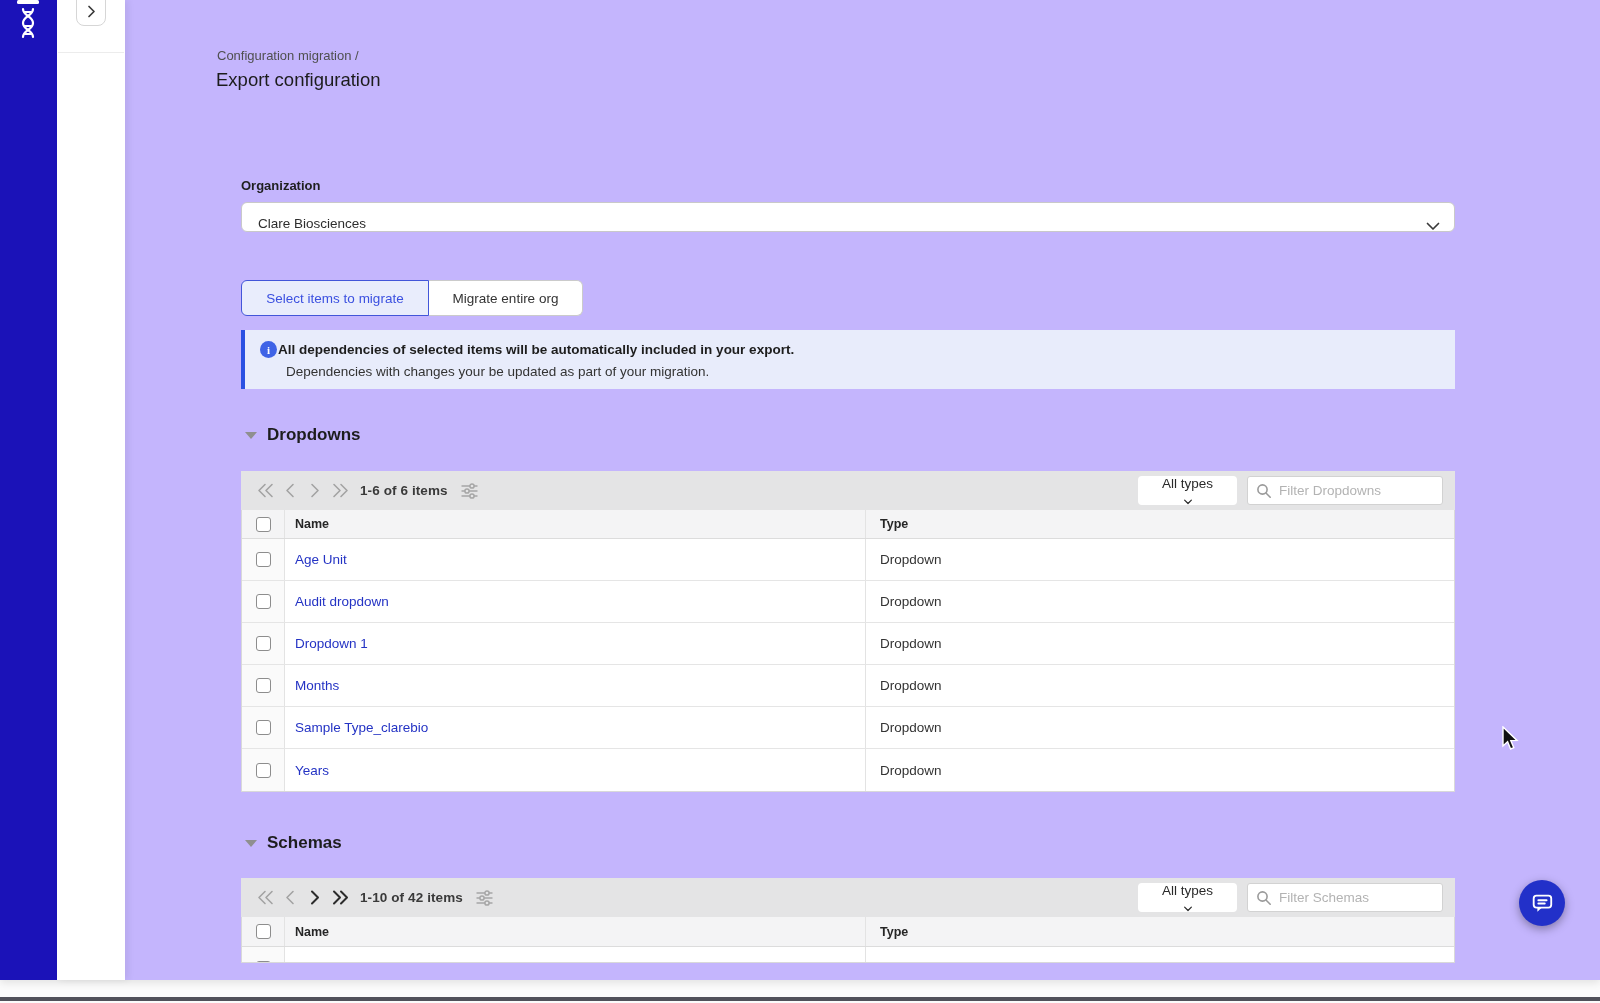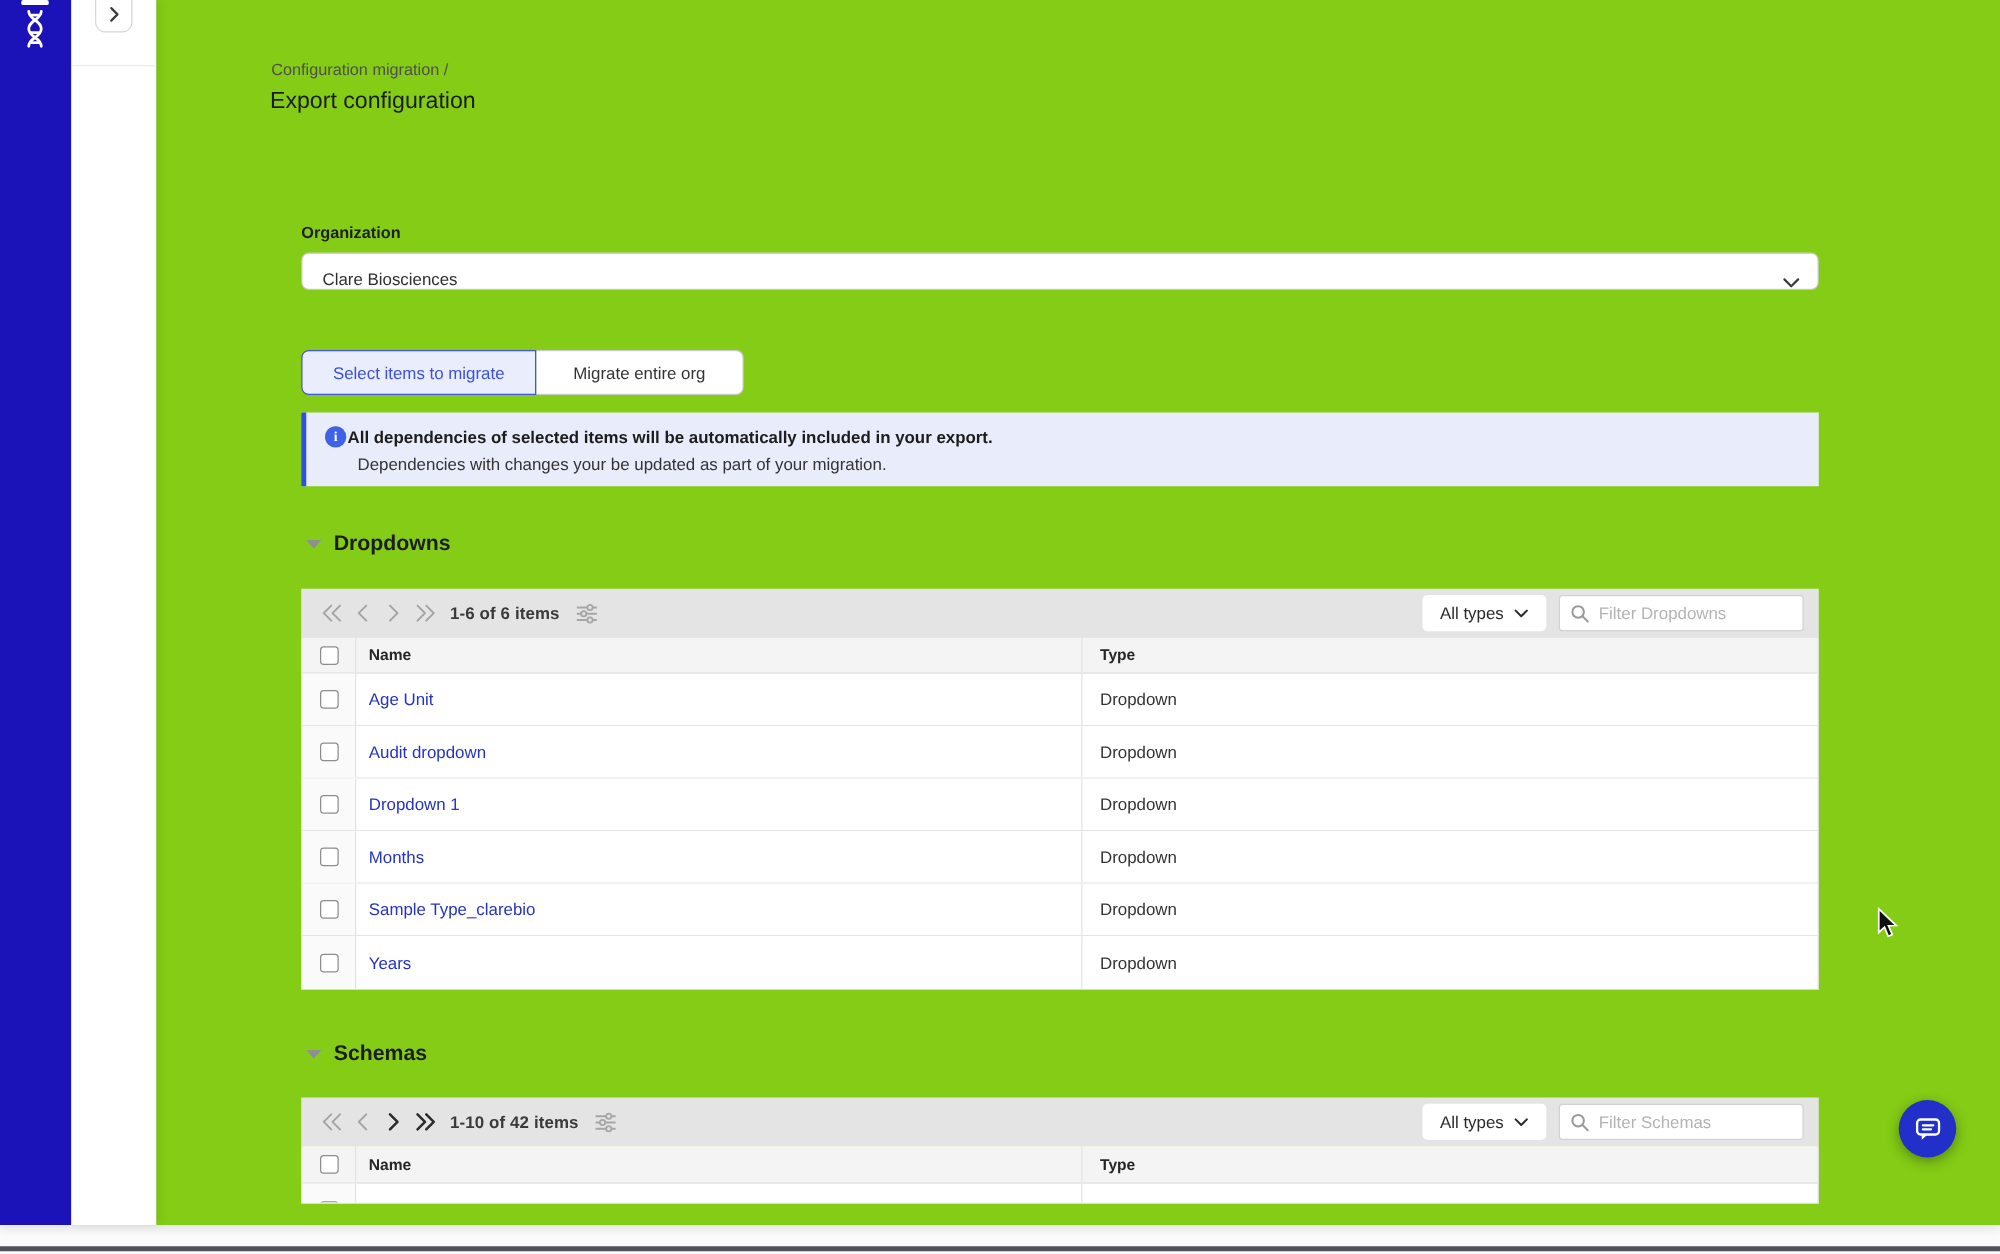--- a/index.html
+++ b/index.html
@@ -1,21 +1,21 @@
 <!DOCTYPE html>
 <html><head>
 <meta charset="utf-8">
 <style>
   * { margin:0; padding:0; box-sizing:border-box; }
   html,body { background:#ffffff; }
   .stage {
     position:relative; width:1600px; height:1003px; overflow:hidden;
     background:#fbfbfb; font-family:"Liberation Sans", sans-serif; color:#1f1f1f;
   }
-  .app { position:absolute; left:0; top:0; width:1600px; height:980px; background:#84cc16;
+  .app { position:absolute; left:0; top:0; width:1600px; height:980px; background:#c4b5fd;
          box-shadow:0 3px 8px rgba(0,0,0,0.10);padding-left:36px; }
 
   
   .rail { position:absolute; left:0; top:0; width:57px; height:980px; background:#1b12b8; }
   .rail-logo { position:absolute; left:15px; top:0px; width:26px; height:40px; }
   .panel { position:absolute; left:57px; top:0; width:68px; height:980px; background:#fff;
            box-shadow:3px 0 7px rgba(0,0,0,0.07); }
   .panel-divider { position:absolute; left:58px; top:52px; width:66px; height:1px; background:#ececec; }
   .expand-btn { position:absolute; left:76px; top:-8px; width:30px; height:34px; background:#fff;
                 border:1px solid #d6d6d6; border-radius:8px; display:flex; align-items:flex-end;
@@ -30,21 +30,21 @@
   .org-select { position:absolute; left:241px; top:202px; width:1214px; height:30px; background:#fff;
                 border:1px solid #c9c9c9; border-radius:6px; display:flex; align-items:flex-end;
                 padding:0 14px 0 16px; font-size:13.5px; color:#2e2e2e; cursor:pointer; }
   .org-select .grow { flex:1; }
 
   
   .tabs { position:absolute; left:241px; top:280px; height:36px; display:flex; }
   .tab { height:36px; display:flex; align-items:center; justify-content:center; font-size:13.5px; cursor:pointer; }
   .tab.active { width:188px; background:#e9edfc; border:1px solid #4356d9; border-radius:6px 0 0 6px;
                 color:#3b50e0; z-index:2; }
-  .tab.inactive { width:166px; background:#fff; border:1px solid #cbcbcb; border-left:none;
+  .tab.inactive { width:154px; background:#fff; border:1px solid #cbcbcb; border-left:none;
                   border-radius:0 6px 6px 0; color:#333; }
 
   
   .banner { position:absolute; left:241px; top:330px; width:1214px; height:59px; background:#e8ecfb;
             border-left:4px solid #2b50e2; }
   .banner .info-ic { position:absolute; left:15px; top:11px; width:17px; height:17px; border-radius:50%;
                      background:#3f63e6; color:#fff; font-size:11px; font-weight:700;
                      display:flex; align-items:center; justify-content:center; font-family:"Liberation Serif", serif; }
   .banner .b-title { position:absolute; left:33px; top:12px; font-size:13.5px; font-weight:700; color:#1d1d1d; }
   .banner .b-sub   { position:absolute; left:41px; top:34px; font-size:13.5px; color:#333; }
@@ -60,21 +60,21 @@
   .pager { display:flex; align-items:center; gap:7px; padding-left:15px; }
   .pg-btn { width:18px; height:18px; display:flex; align-items:center; justify-content:center; cursor:pointer; }
   .pg-btn.off { color:#a3a3a3; cursor:default; }
   .pg-btn.on { color:#2b2b2b; }
   .count { margin-left:11px; font-size:13.5px; font-weight:700; color:#3a3a3a; letter-spacing:.1px; }
   .sliders { margin-left:12px; color:#a6a6a6; display:flex; cursor:pointer; }
   .toolbar .spacer { flex:1; }
   .type-filter { height:29px; width:99px; background:#fff; border:none; border-radius:4px;
                  display:flex; align-items:center; justify-content:center; gap:8px;
                  font-size:13.5px; color:#2a2a2a; margin-right:10px; cursor:pointer;
-                 font-family:"Liberation Sans", sans-serif; }
+                 font-family:"Liberation Sans", sans-serif;flex-direction:column; }
   .search { height:29px; width:196px; background:#fff; border:1px solid #d2d2d2; border-radius:3px;
             display:flex; align-items:center; margin-right:12px; padding:0 8px; gap:7px; }
   .search input { border:none; outline:none; flex:1; min-width:0; font-size:13.5px; color:#333;
                   font-family:"Liberation Sans", sans-serif; background:transparent; }
   .search input::placeholder { color:#b3b3b3; }
 
   
   .tbl { position:absolute; left:241px; width:1214px; background:#fff;
          border:1px solid #d9d9d9; border-top:none; overflow:hidden; }
   .thead { display:flex; background:#f4f4f5; height:29px; border-bottom:1px solid #dcdcdc; }

